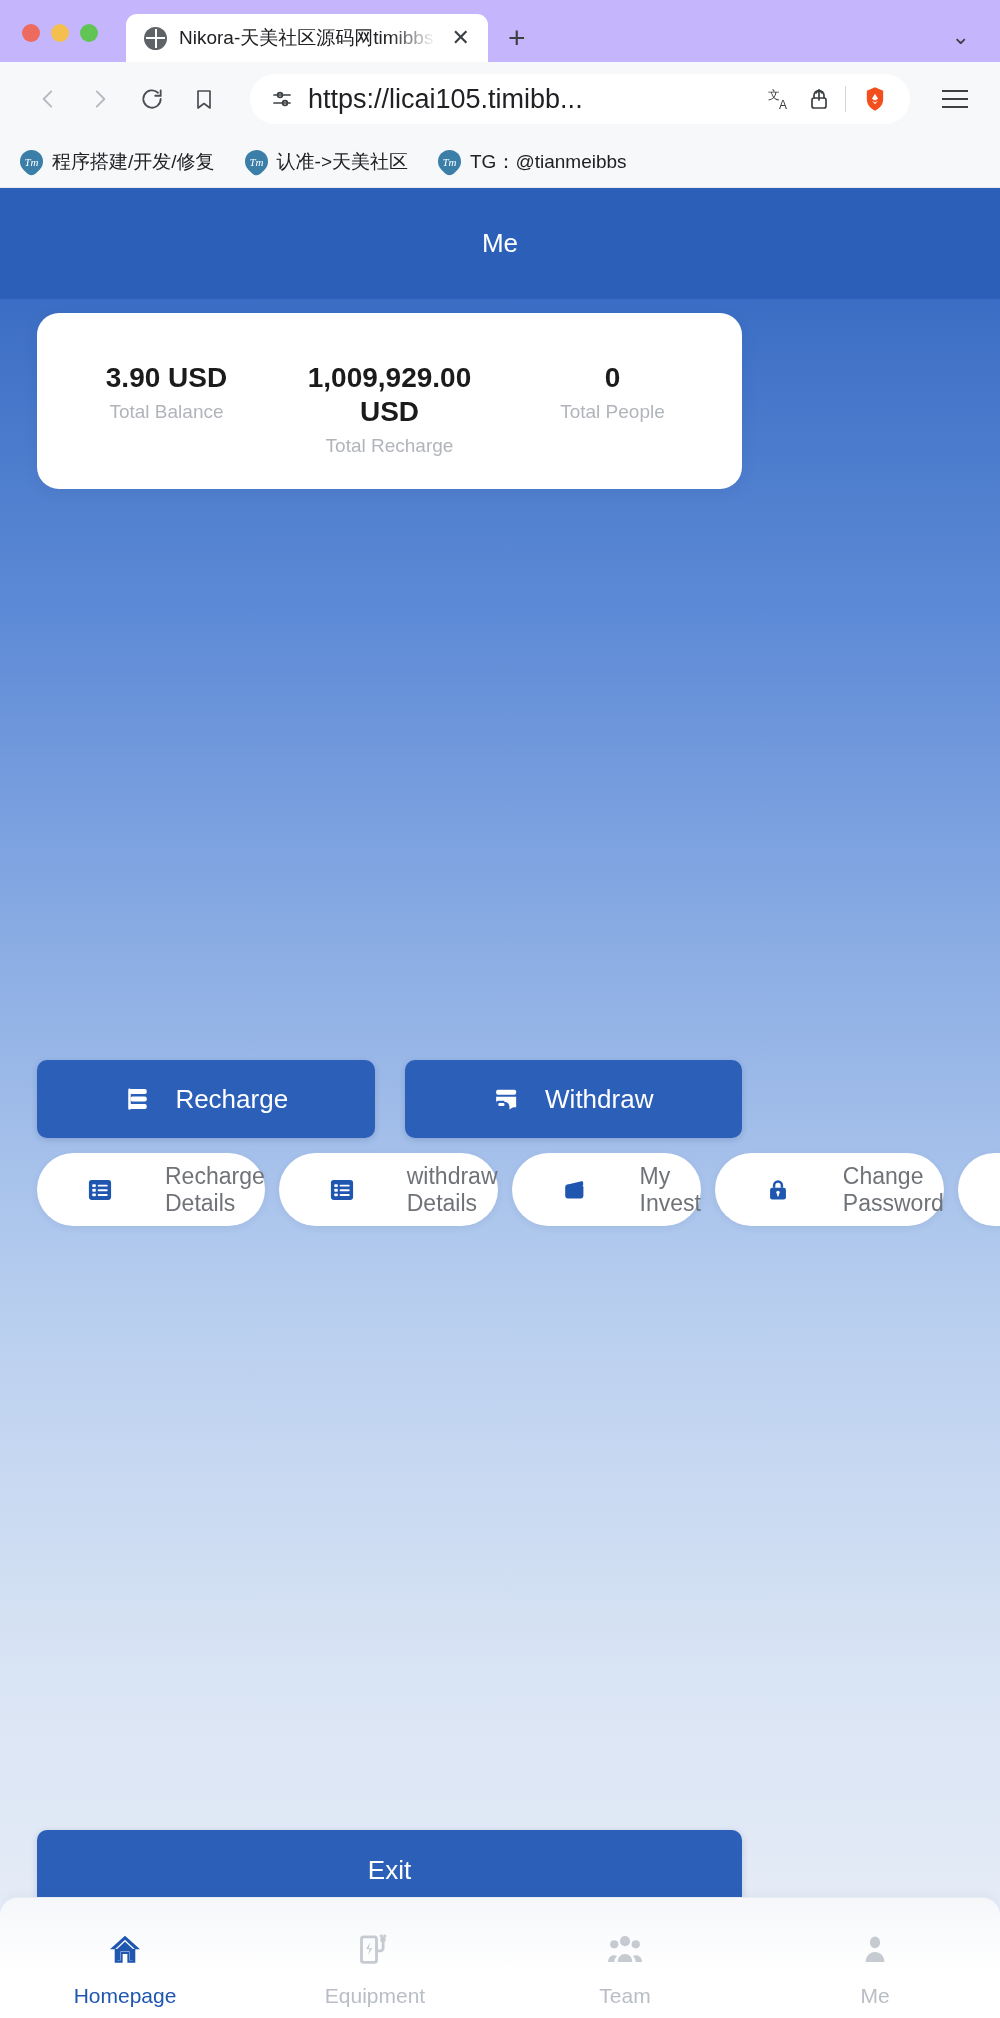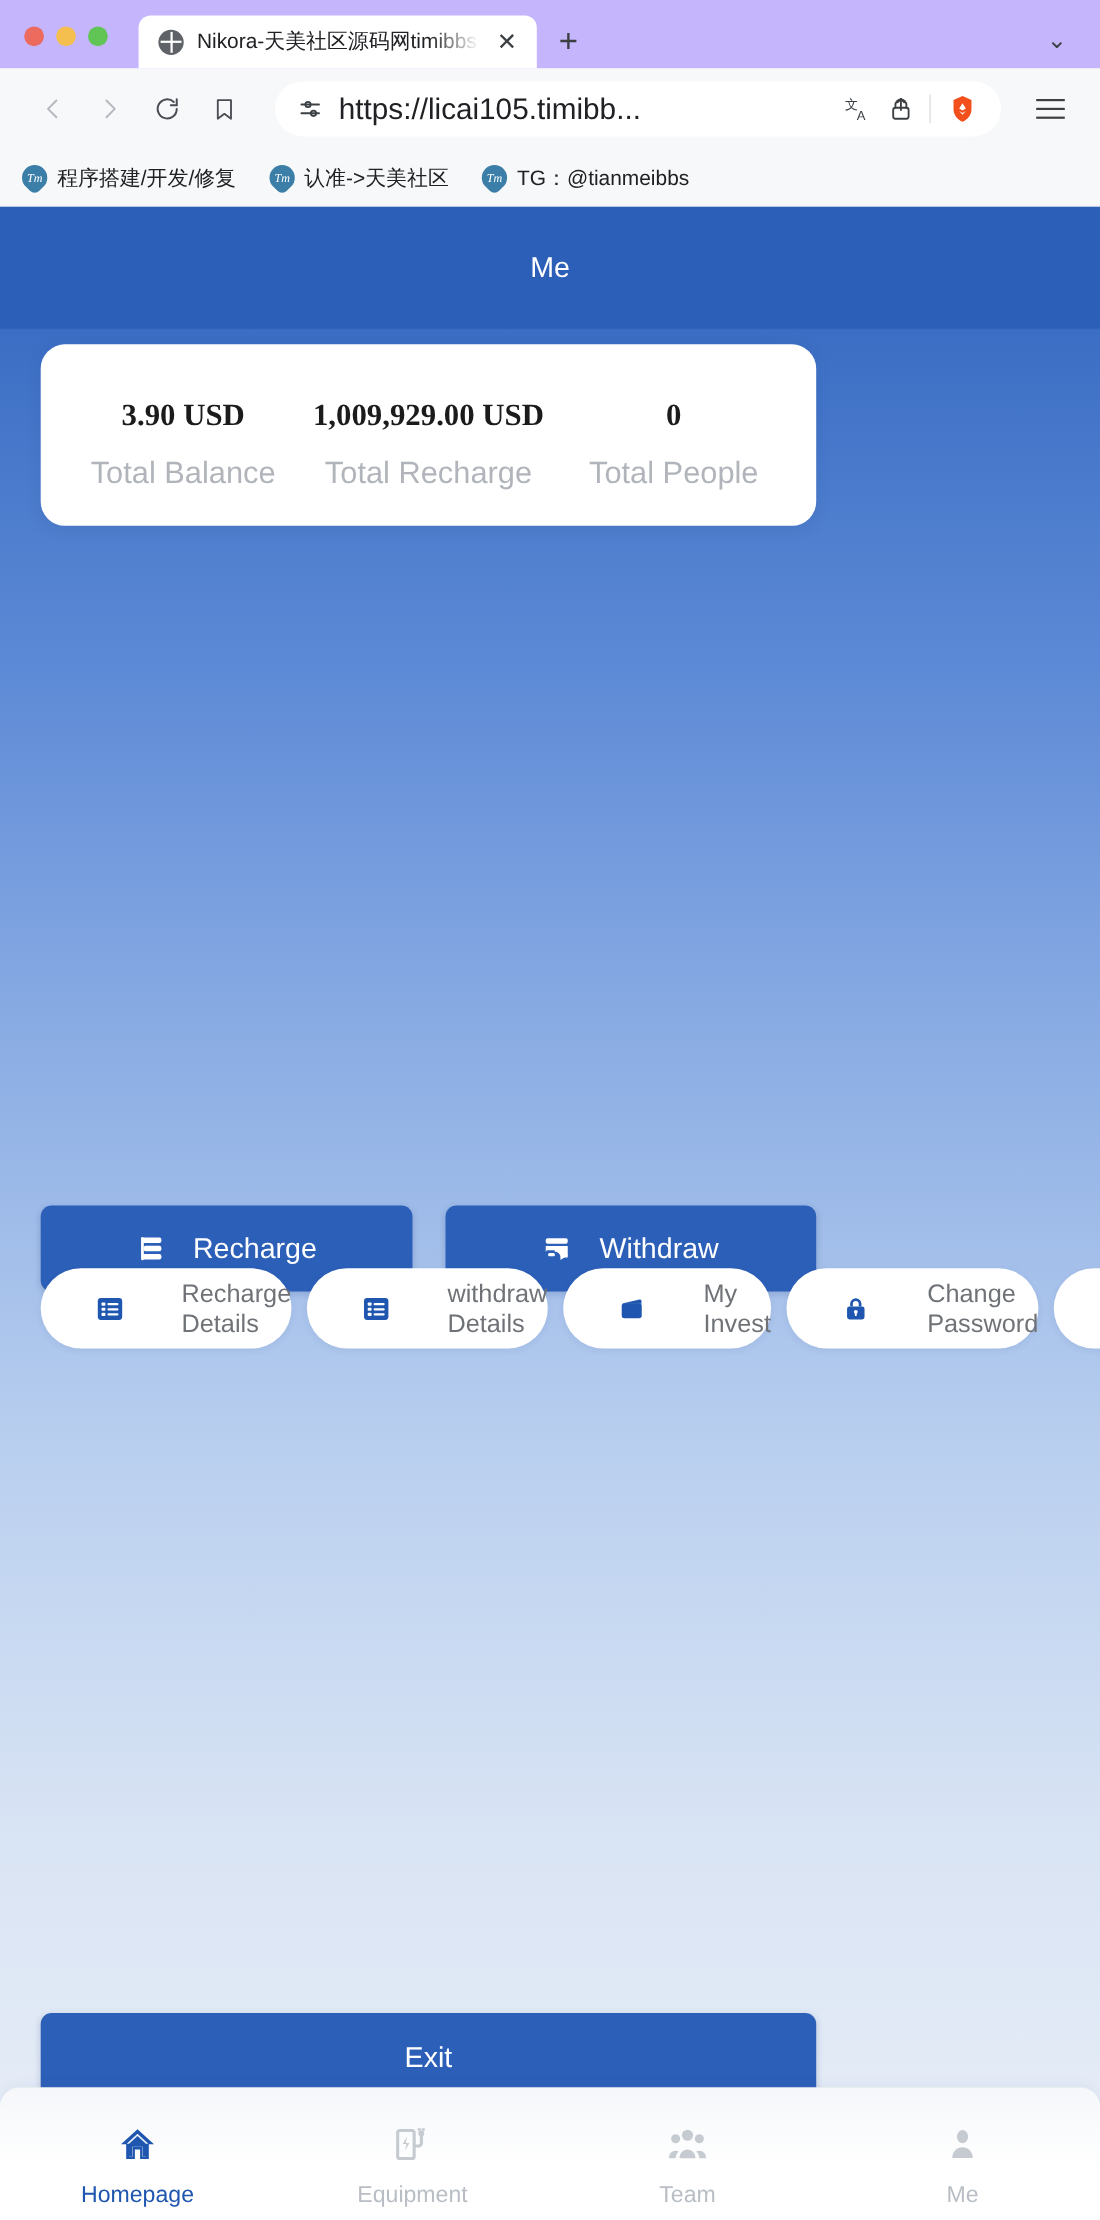--- a/index.html
+++ b/index.html
@@ -198,31 +198,30 @@
 
   .stats-row {
     display: flex;
     align-items: flex-start;
     padding: 0 18px;
   }
   .stat { flex: 1 1 0; text-align: center; padding: 0 6px; }
   .stat-value {
     font-size: 28px; font-weight: bold; color: #1b1b1b;
     line-height: 1.22;
-    font-family: Liberation Serif, serif;
   }
   .stat-label {
-    margin-top: 19px;
-    font-size: 28px; color: #b1b5bb;
+    margin-top: 6px;
+    font-size: 19px; color: #b1b5bb;
   }
 
   
   .action-row {
     position: absolute;
-    left: 37px; top: 908px;
+    left: 37px; top: 872px;
     width: 705px;
     display: flex;
     gap: 30px;
   }
   .action-btn {
     flex: 1 1 0;
     height: 78px;
     background: #2c5fb8;
     border-radius: 10px;
     display: flex; align-items: center; justify-content: center;

